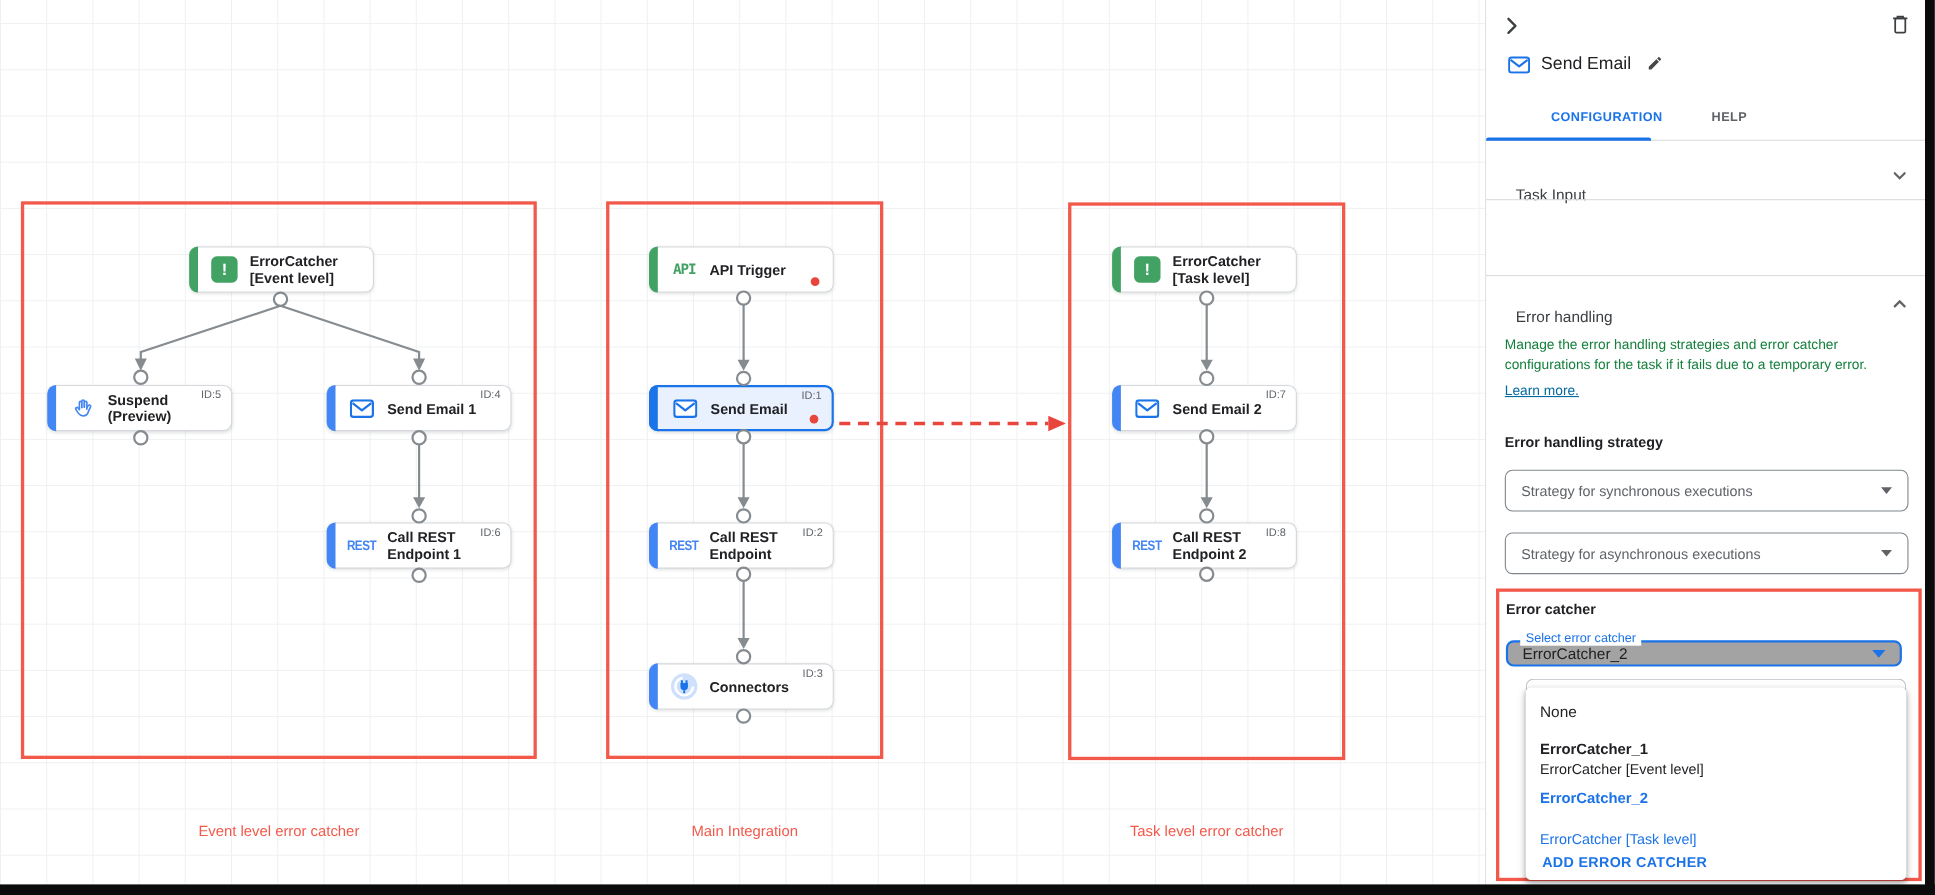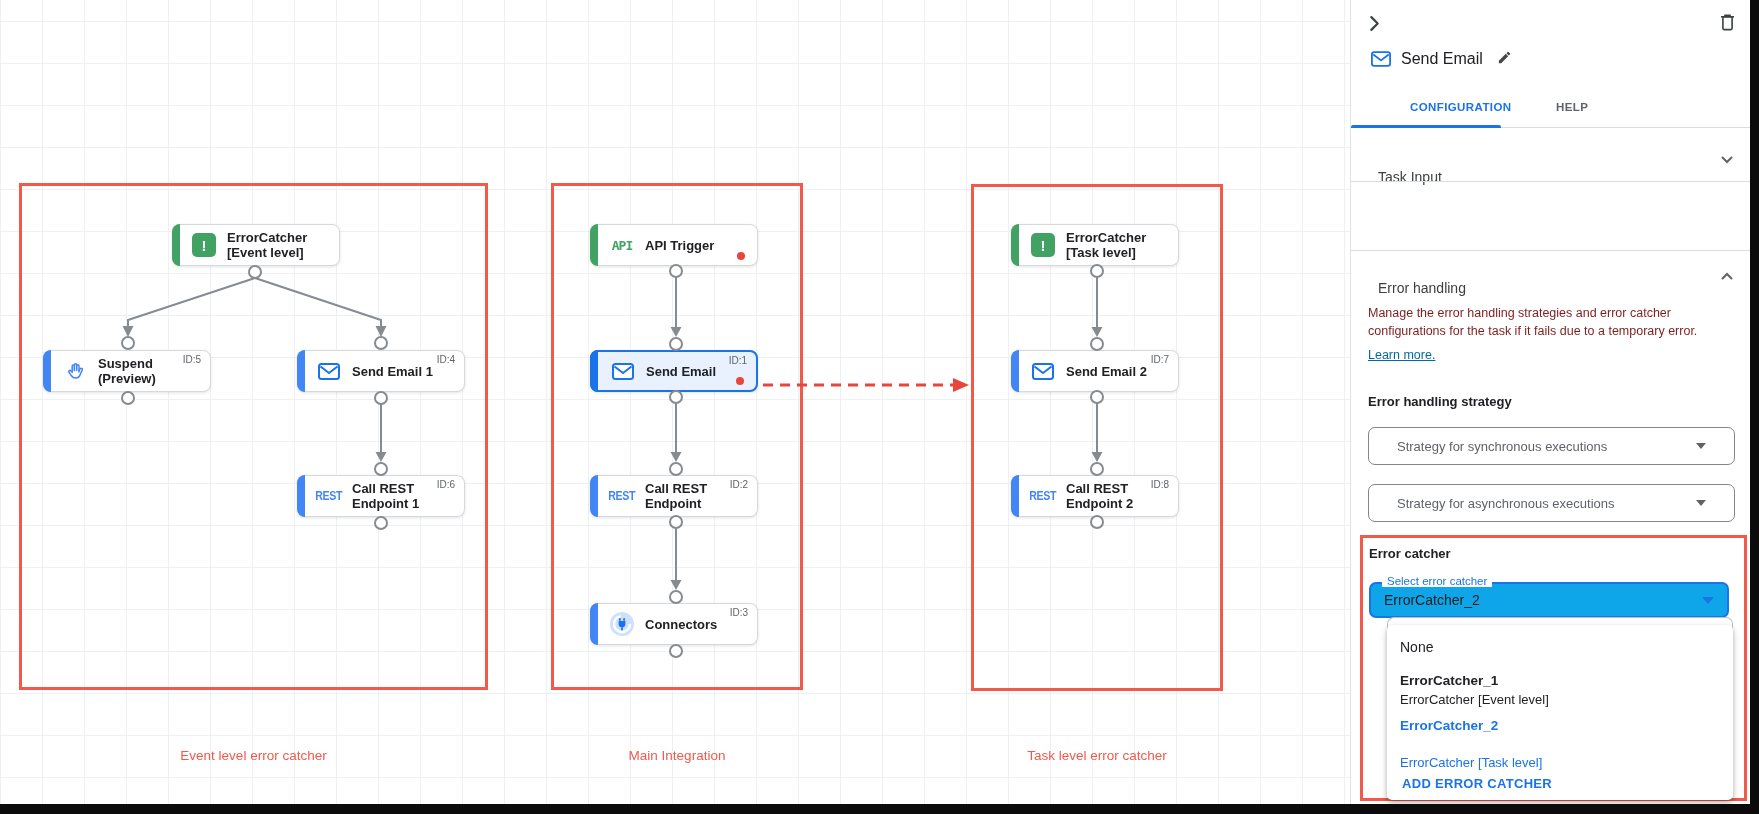--- a/index.html
+++ b/index.html
@@ -69,33 +69,33 @@
   .edit-btn { margin-left: 14px; background: none; border: none; padding: 0; }
   .tabs { position: absolute; left: 0; top: 95px; width: 100%; height: 33px; border-bottom: 1px solid #dadce0; }
   .tab { position: absolute; top: 6px; font-size: 11.5px; font-weight: 700; letter-spacing: .4px; background: none; border: none; margin-left: 32px; }
   .tab.cfg { left: 27px; color: #1a73e8; }
   .tab.help { left: 173px; color: #5f6368; }
   .tab-underline { position: absolute; left: 0; bottom: -1px; width: 150px; height: 3px; background: #1a73e8; border-radius: 2px 2px 0 0; }
   .sec-row { position: absolute; left: 0; width: 100%; background: none; border: none; text-align: left; }
   .sec-label { position: absolute; left: 27px; font-size: 14px; color: #3c4043; font-weight: 500; }
   .sec-chev { position: absolute; right: 17px; }
   .divider { position: absolute; left: 0; width: 100%; height: 1px; background: #dadce0; }
-  .eh-desc { position: absolute; left: 17px; top: 305px; width: 382px; font-size: 12.5px; line-height: 17.5px; color: #7f1d1d; }
+  .eh-desc { position: absolute; left: 17px; top: 305px; width: 382px; font-size: 12.5px; line-height: 17.5px; color: #15803d; }
   .learn-more { position: absolute; left: 17px; top: 348px; font-size: 12.5px; color: #0369a1; text-decoration: underline; }
   .bold-label { position: absolute; left: 17px; font-size: 13px; font-weight: 700; color: #202124; }
   .ddl {
     position: absolute; left: 17px; width: 367px; height: 38px;
     border: 1px solid #80868b; border-radius: 7px; background: #fff;
-    display: flex; align-items: center; padding: 0 28px; font-size: 13px; color: #5f6368;
+    display: flex; align-items: center; padding: 0 14px; font-size: 13px; color: #5f6368;
   }
   .caret-gray { margin-left: auto; width: 0; height: 0; border-left: 5px solid transparent; border-right: 5px solid transparent; border-top: 6px solid #5f6368; }
   .red-outline { position: absolute; left: 9px; top: 535px; width: 387px; height: 266px; border: 3px solid #f2594b; }
   .mselect {
-    position: absolute; left: 18px; top: 582px; width: 360px; height: 36px;
-    border: 2.5px solid #1a73e8; border-radius: 7px; background: #0ea5e9;
+    position: absolute; left: 18px; top: 582px; width: 360px; height: 24px;
+    border: 2.5px solid #1a73e8; border-radius: 7px; background: #a3a3a3;
     display: flex; align-items: center; padding: 0 13px; font-size: 14px; color: #202124;
   }
   .mselect .float-label {
     position: absolute; top: -9px; left: 11px; background: #fff; padding: 0 5px;
     font-size: 11.5px; font-weight: 500; color: #1a73e8;
   }
   .caret-blue { margin-left: auto; width: 0; height: 0; border-left: 6px solid transparent; border-right: 6px solid transparent; border-top: 7px solid #1a73e8; }
   .menu-sliver {
     position: absolute; left: 36px; top: 617px; width: 346px; height: 14px;
     border: 1px solid #bdc1c6; border-bottom: none; border-radius: 7px 7px 0 0; background: #fff;

